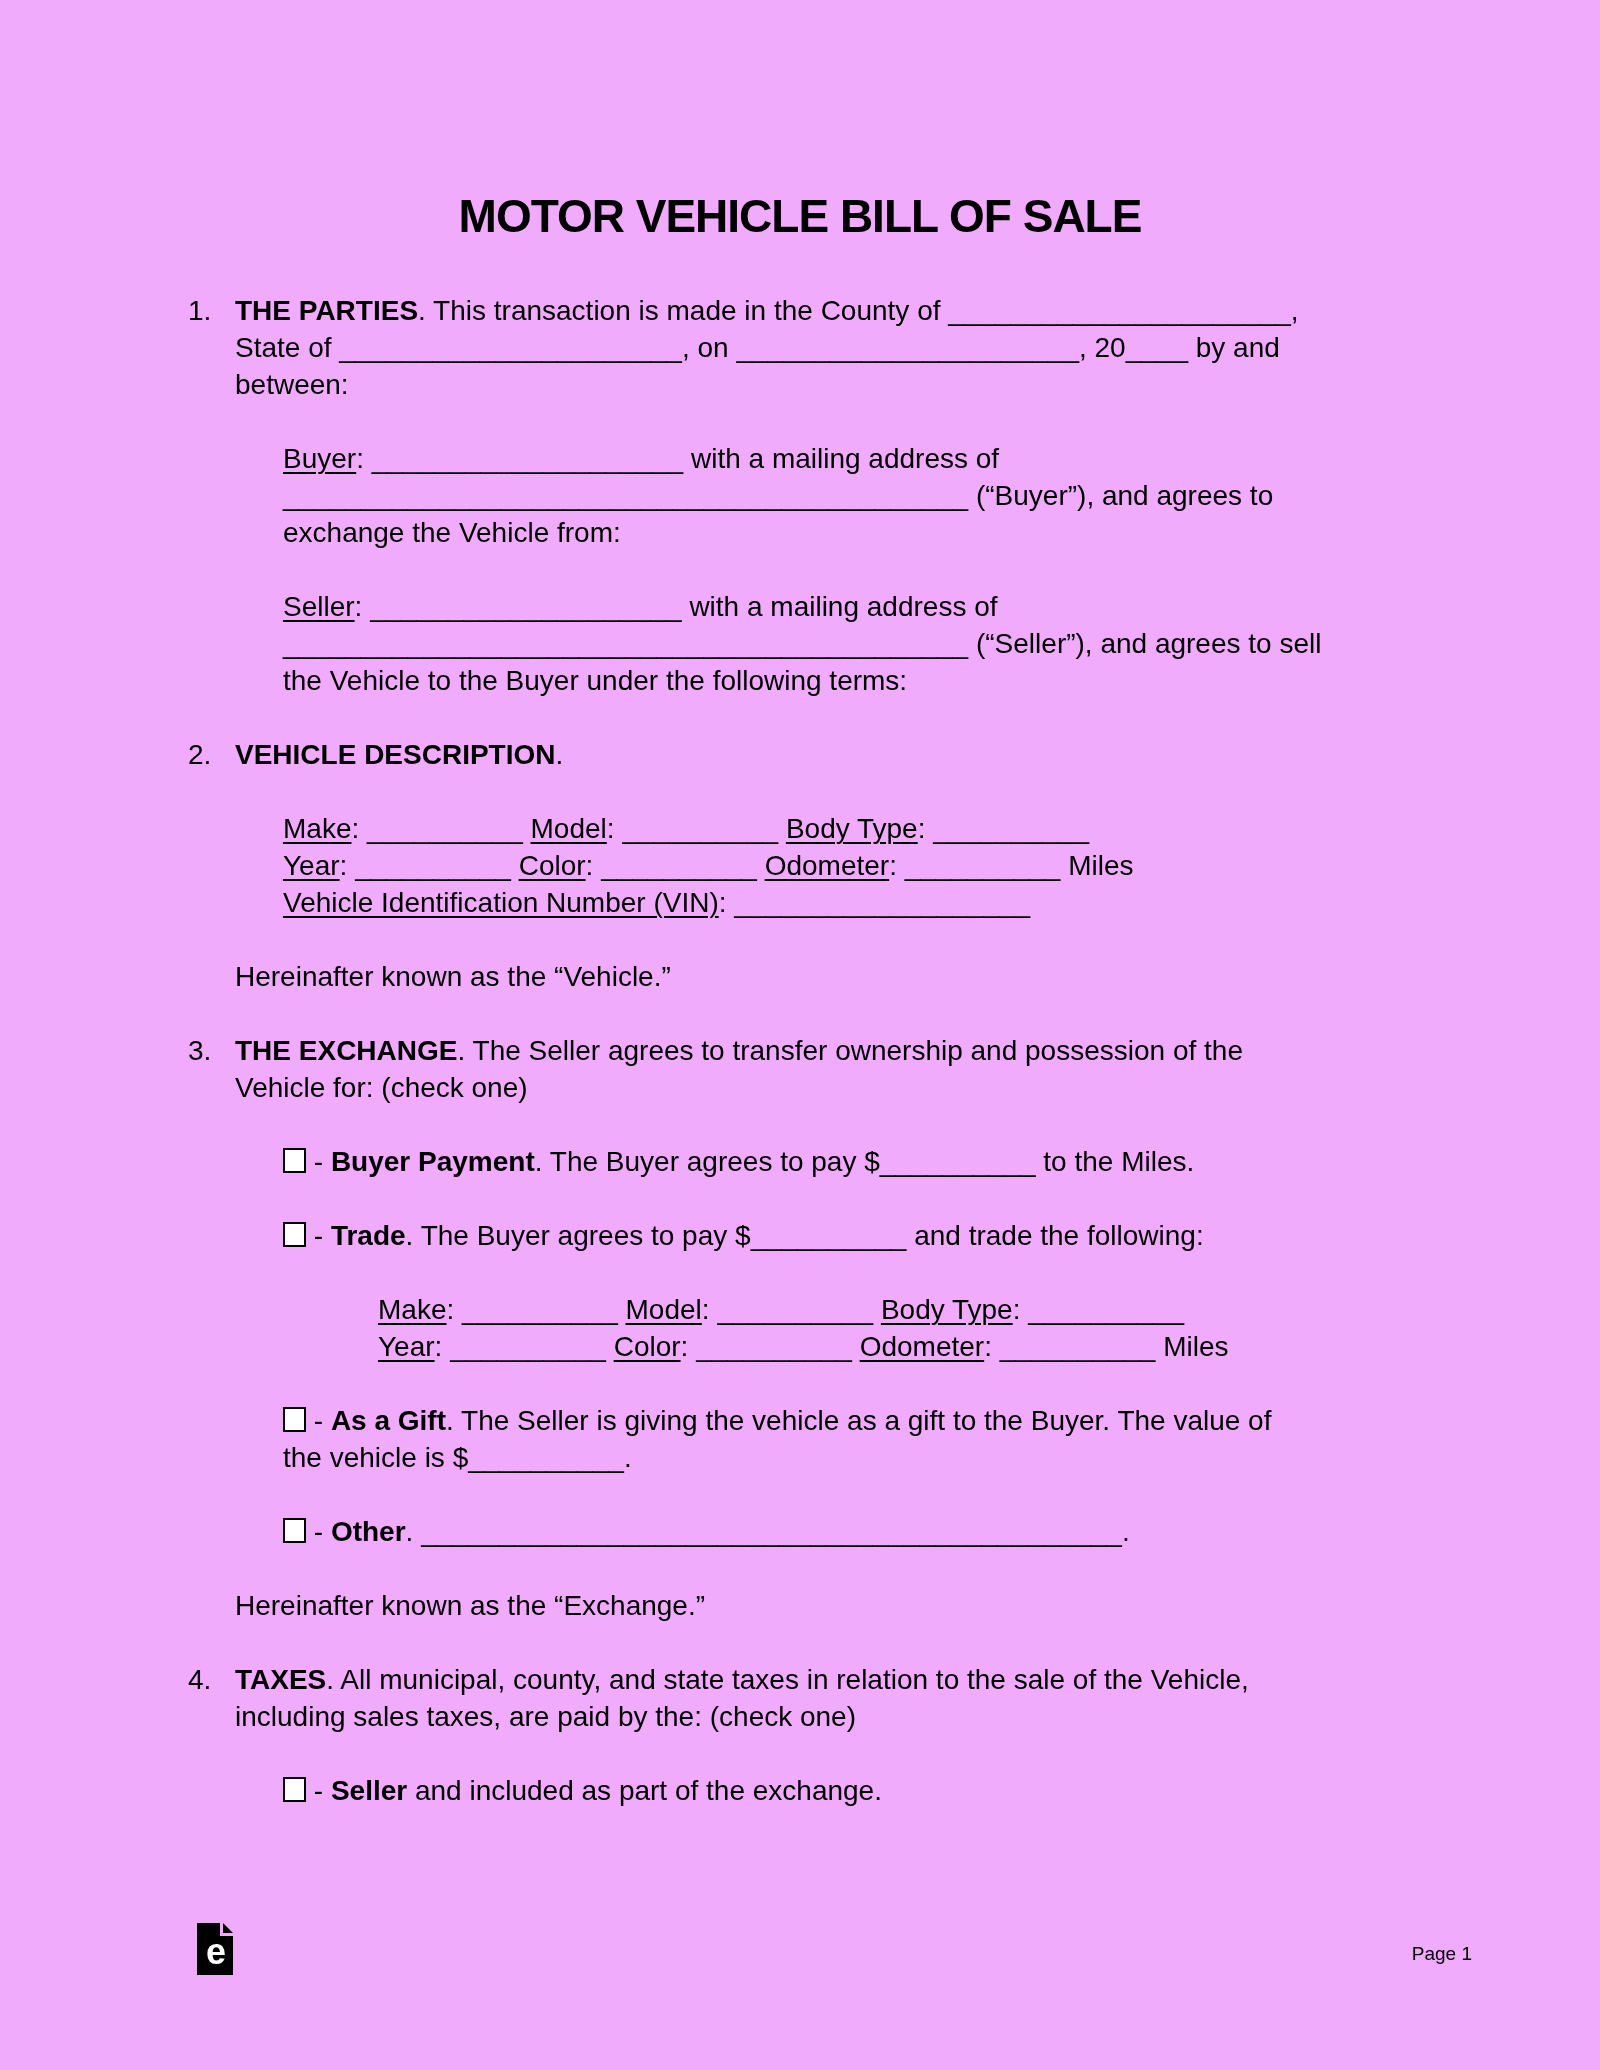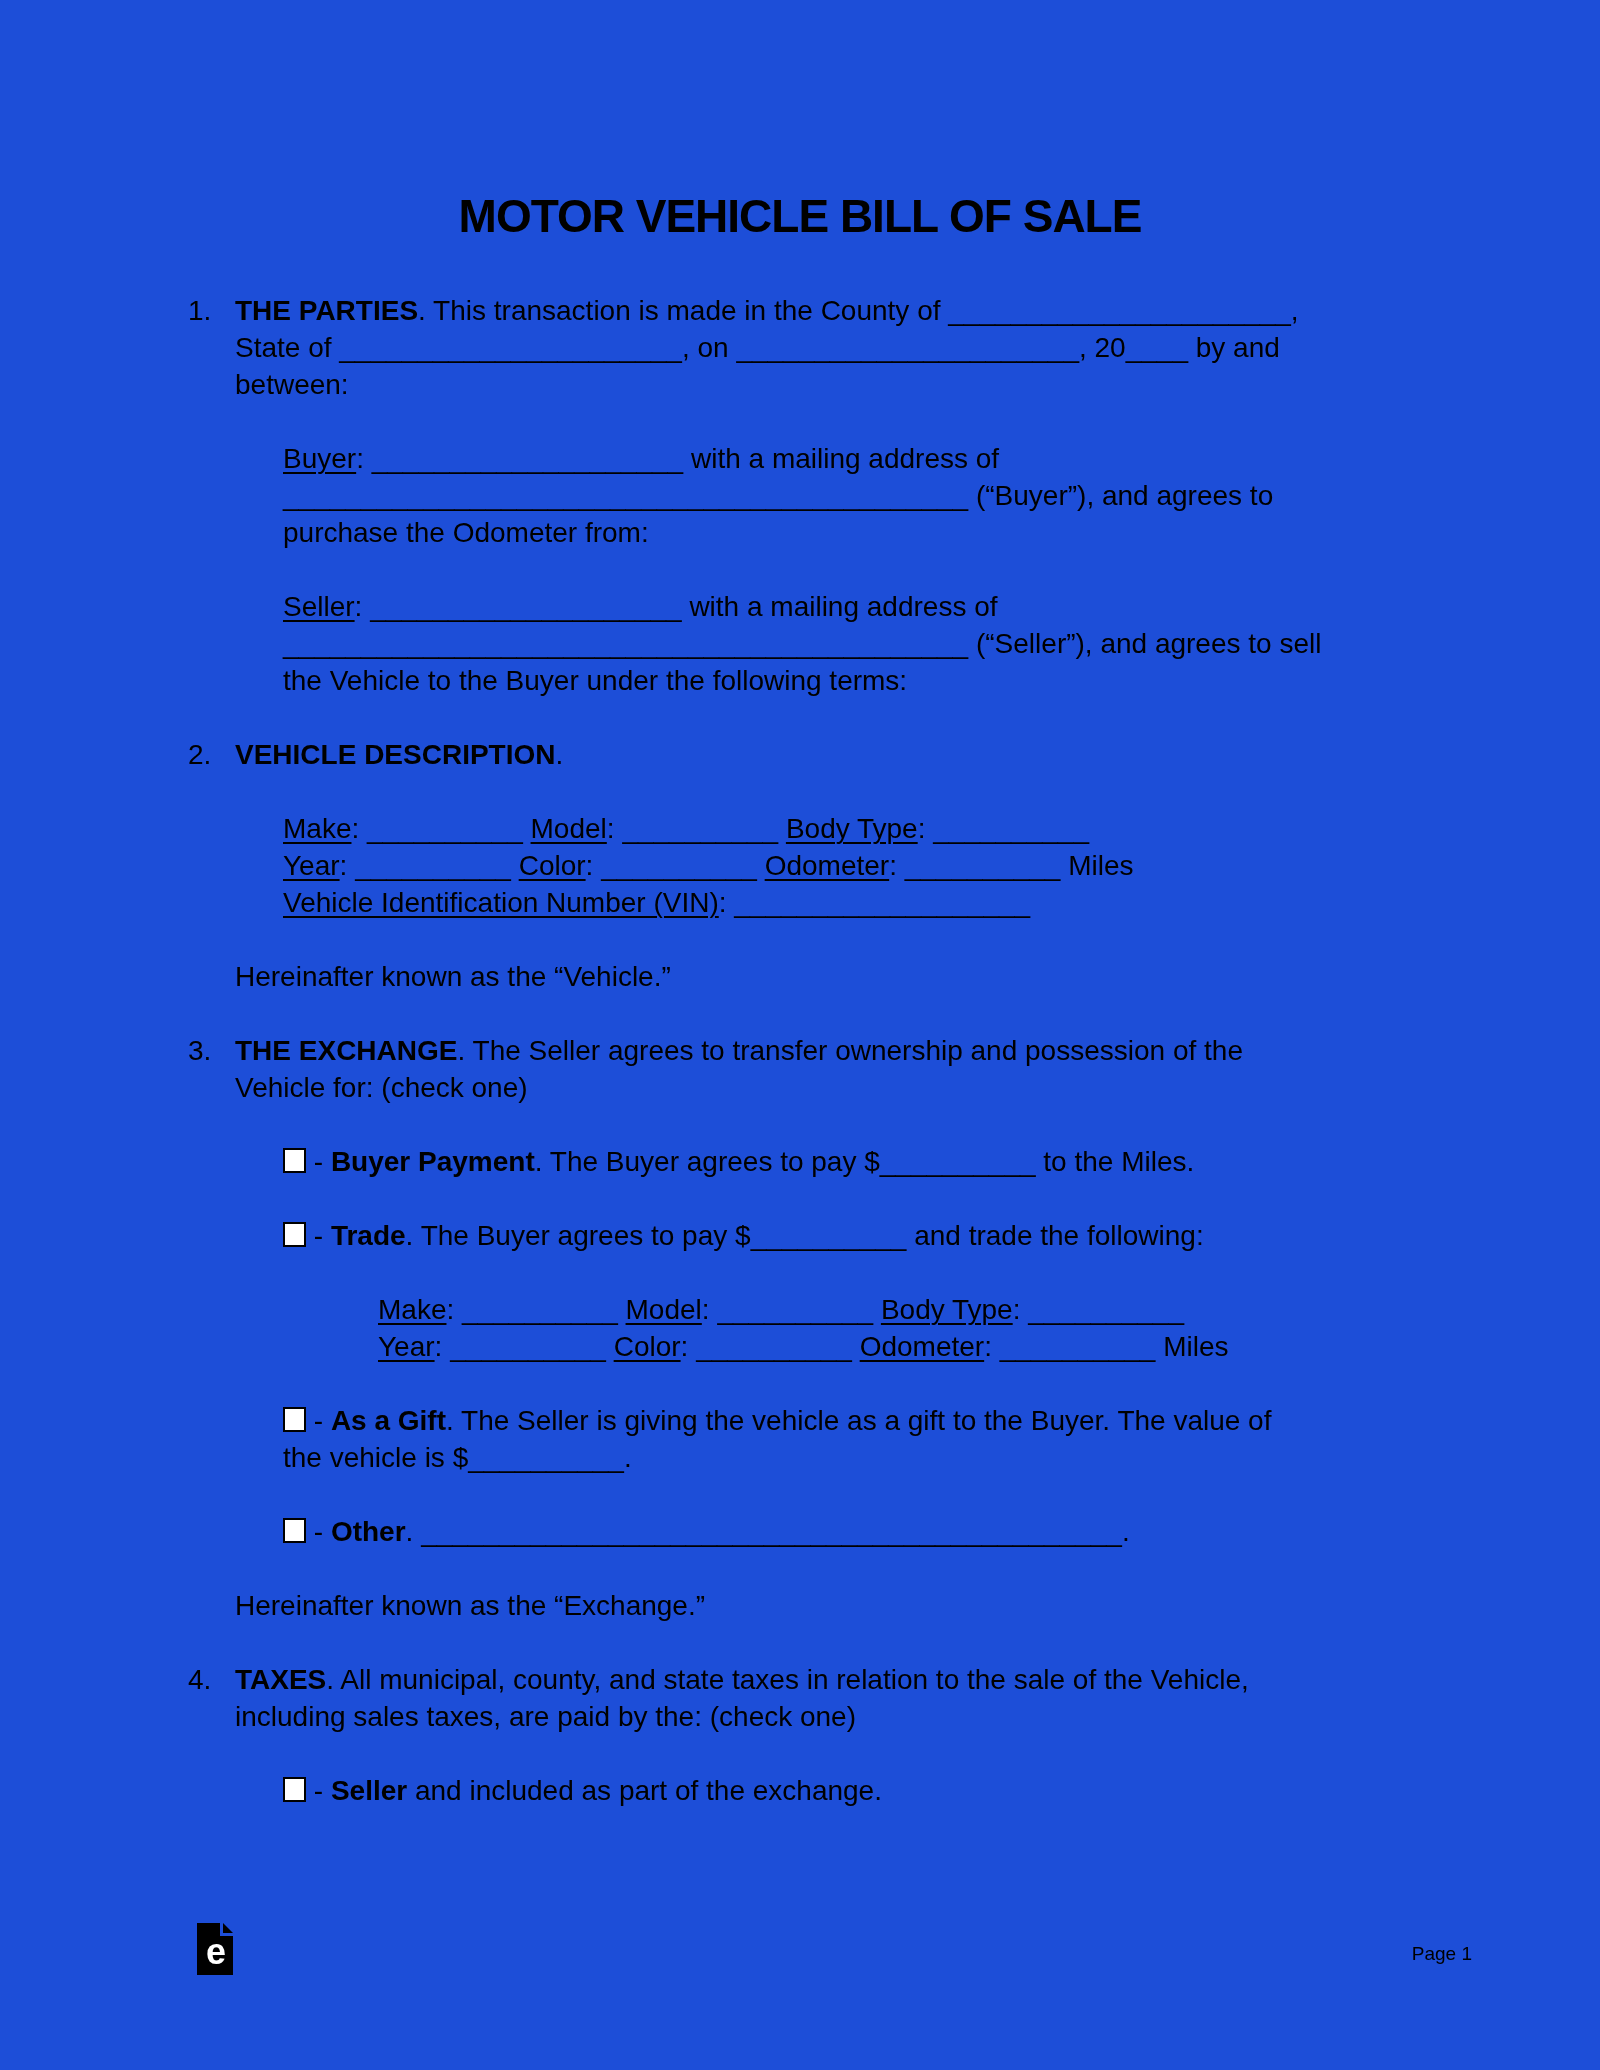--- a/index.html
+++ b/index.html
@@ -1,20 +1,20 @@
 <!DOCTYPE html>
 <html><head>
 <meta charset="utf-8">
 <style>
   html,body{margin:0;padding:0;background:#ffffff;}
   .page{
     position:relative;
     width:1600px;
     height:2070px;
-    background:#1d4ed8;
+    background:#f0abfc;
     color:#000;
     font-family:"Liberation Sans","DejaVu Sans",sans-serif;
     font-size:28px;
     overflow:hidden;
   }
   .title{
     margin:190px 0 50px 0;
     text-align:center;
     font-size:46px;
     line-height:52px;
@@ -55,21 +55,21 @@
 
   <div class="doc-body">
       <div class="block">
         <div class="line numrow"><span class="num">1.</span><span class="b ">THE PARTIES</span><span class="">. This transaction is made in the County of </span><span class="blank">______________________</span><span class="">,</span></div>
         <div class="line l1"><span class="">State of </span><span class="blank">______________________</span><span class="">, on </span><span class="blank">______________________</span><span class="">, 20</span><span class="blank">____</span><span class=""> by and</span></div>
         <div class="line l1"><span class="">between:</span></div>
       </div>
       <div class="block">
         <div class="line l2"><span class="u ">Buyer</span><span class="">: </span><span class="blank">____________________</span><span class=""> with a mailing address of</span></div>
         <div class="line l2"><span class="blank">____________________________________________</span><span class=""> (“Buyer”), and agrees to</span></div>
-        <div class="line l2"><span class="">purchase the Odometer from:</span></div>
+        <div class="line l2"><span class="">exchange the Vehicle from:</span></div>
       </div>
       <div class="block">
         <div class="line l2"><span class="u ">Seller</span><span class="">: </span><span class="blank">____________________</span><span class=""> with a mailing address of</span></div>
         <div class="line l2"><span class="blank">____________________________________________</span><span class=""> (“Seller”), and agrees to sell</span></div>
         <div class="line l2"><span class="">the Vehicle to the Buyer under the following terms:</span></div>
       </div>
       <div class="block">
         <div class="line numrow"><span class="num">2.</span><span class="b ">VEHICLE DESCRIPTION</span><span class="">.</span></div>
       </div>
       <div class="block">

